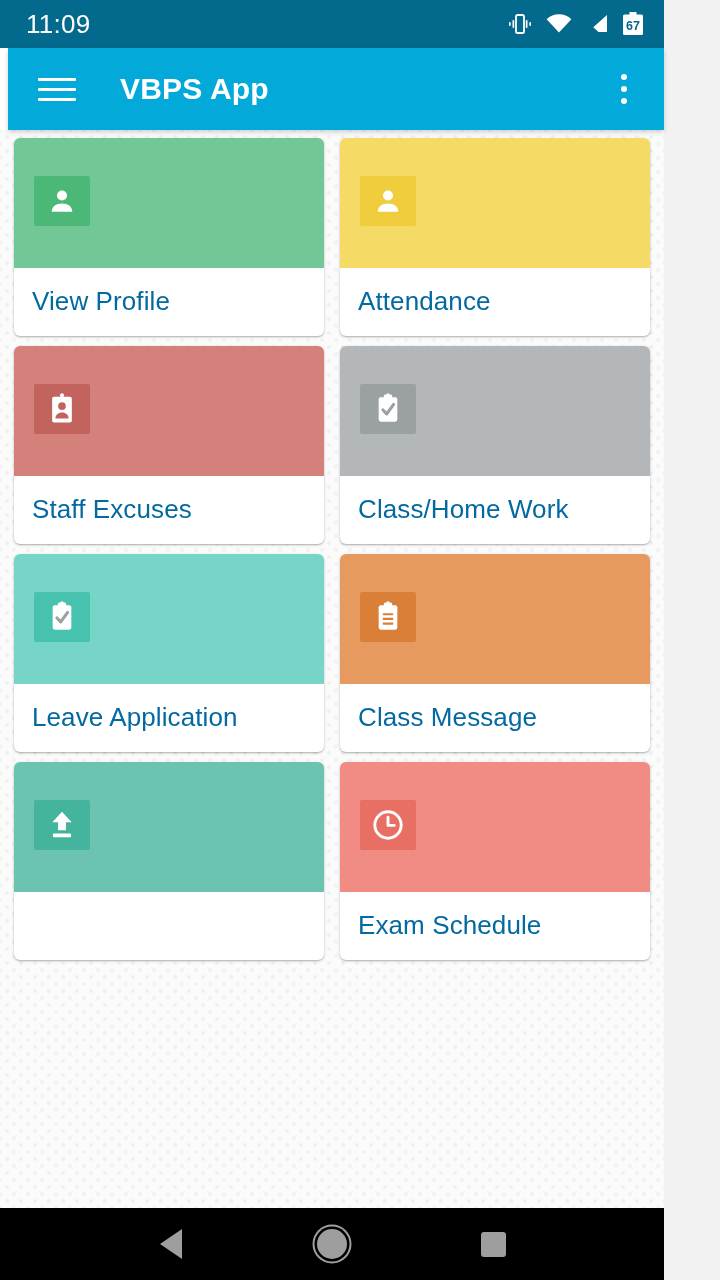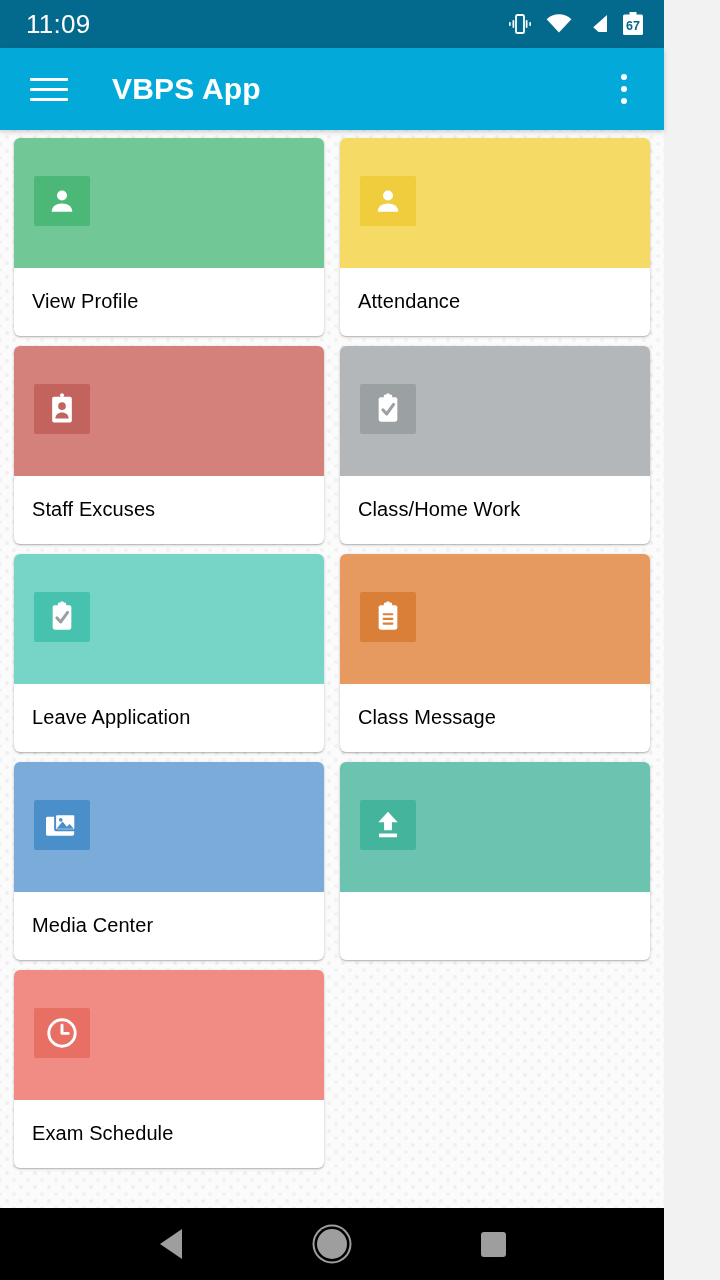--- a/index.html
+++ b/index.html
@@ -50,20 +50,21 @@
   .app-bar {
     height: 82px;
     flex: 0 0 82px;
     background: #03a9d8;
     display: flex;
     align-items: center;
     padding: 0 20px 0 30px;
     box-shadow: 0 2px 5px rgba(0,0,0,0.18);
     position: relative;
     z-index: 5;
+    margin-left: 8px;
   }
   .hamburger {
     width: 44px;
     height: 44px;
     display: flex;
     flex-direction: column;
     justify-content: center;
     gap: 7px;
     cursor: pointer;
     flex: 0 0 auto;
@@ -152,22 +153,22 @@
     justify-content: center;
     border-radius: 2px;
   }
   .card-icon svg { display: block; }
 
   .card-label {
     flex: 1 1 auto;
     display: flex;
     align-items: center;
     padding: 0 0 2px 18px;
-    font-size: 20px;
-    color: #000000;
+    font-size: 26px;
+    color: #0369a1;
     letter-spacing: 0.1px;
     height: 68px;
     white-space: nowrap;
   }
 
   
   .nav-bar {
     flex: 0 0 72px;
     height: 72px;
     background: #000000;
@@ -327,34 +328,20 @@
                 <circle cx="12" cy="1.5" r="1.4" fill="#fff"></circle>
                 <rect x="7.4" y="10.2" width="9.2" height="1.9" rx="0.9" fill="#d97f38"></rect>
                 <rect x="7.4" y="14.2" width="9.2" height="1.9" rx="0.9" fill="#d97f38"></rect>
                 <rect x="7.4" y="18.2" width="9.2" height="1.9" rx="0.9" fill="#d97f38"></rect>
               </svg>
             </div>
           </div>
           <div class="card-label">Class Message</div>
         </div>
         <div class="card">
-          <div class="card-banner" style="background: rgb(123, 172, 217);">
-            <div class="card-icon" style="background: rgb(74, 143, 201);">
-              <svg width="32" height="30" viewBox="0 0 26 24">
-                <path d="M1.4 5.2h8.4l1.9 2.3h9.6c.9 0 1.6.7 1.6 1.6v10.1c0 .9-.7 1.6-1.6 1.6H1.4c-.9 0-1.6-.7-1.6-1.6V6.8c0-.9.7-1.6 1.6-1.6z" fill="#fff"></path>
-                <rect x="6.6" y="2.6" width="18" height="14.4" rx="1.5" fill="#4a8fc9"></rect>
-                <rect x="8.2" y="4.1" width="14.8" height="11.4" rx="0.8" fill="#fff"></rect>
-                <circle cx="12" cy="7.8" r="1.5" fill="#4a8fc9"></circle>
-                <path d="M8.6 15.1 L13.4 9.2 L17 13.4 L19.2 11.1 L22.6 15.1 Z" fill="#4a8fc9"></path>
-              </svg>
-            </div>
-          </div>
-          <div class="card-label">Media Center</div>
-        </div>
-        <div class="card">
           <div class="card-banner" style="background: rgb(108, 195, 176);">
             <div class="card-icon" style="background: rgb(69, 180, 156);">
               <svg width="28" height="30" viewBox="0 0 24 26">
                 <path d="M12 1.6 L20.4 10.6 H15.4 V17.6 H8.6 V10.6 H3.6 Z" fill="#fff"></path>
                 <rect x="4.2" y="20.4" width="15.6" height="3.2" rx="0.6" fill="#fff"></rect>
               </svg>
             </div>
           </div>
         </div>
         <div class="card">

